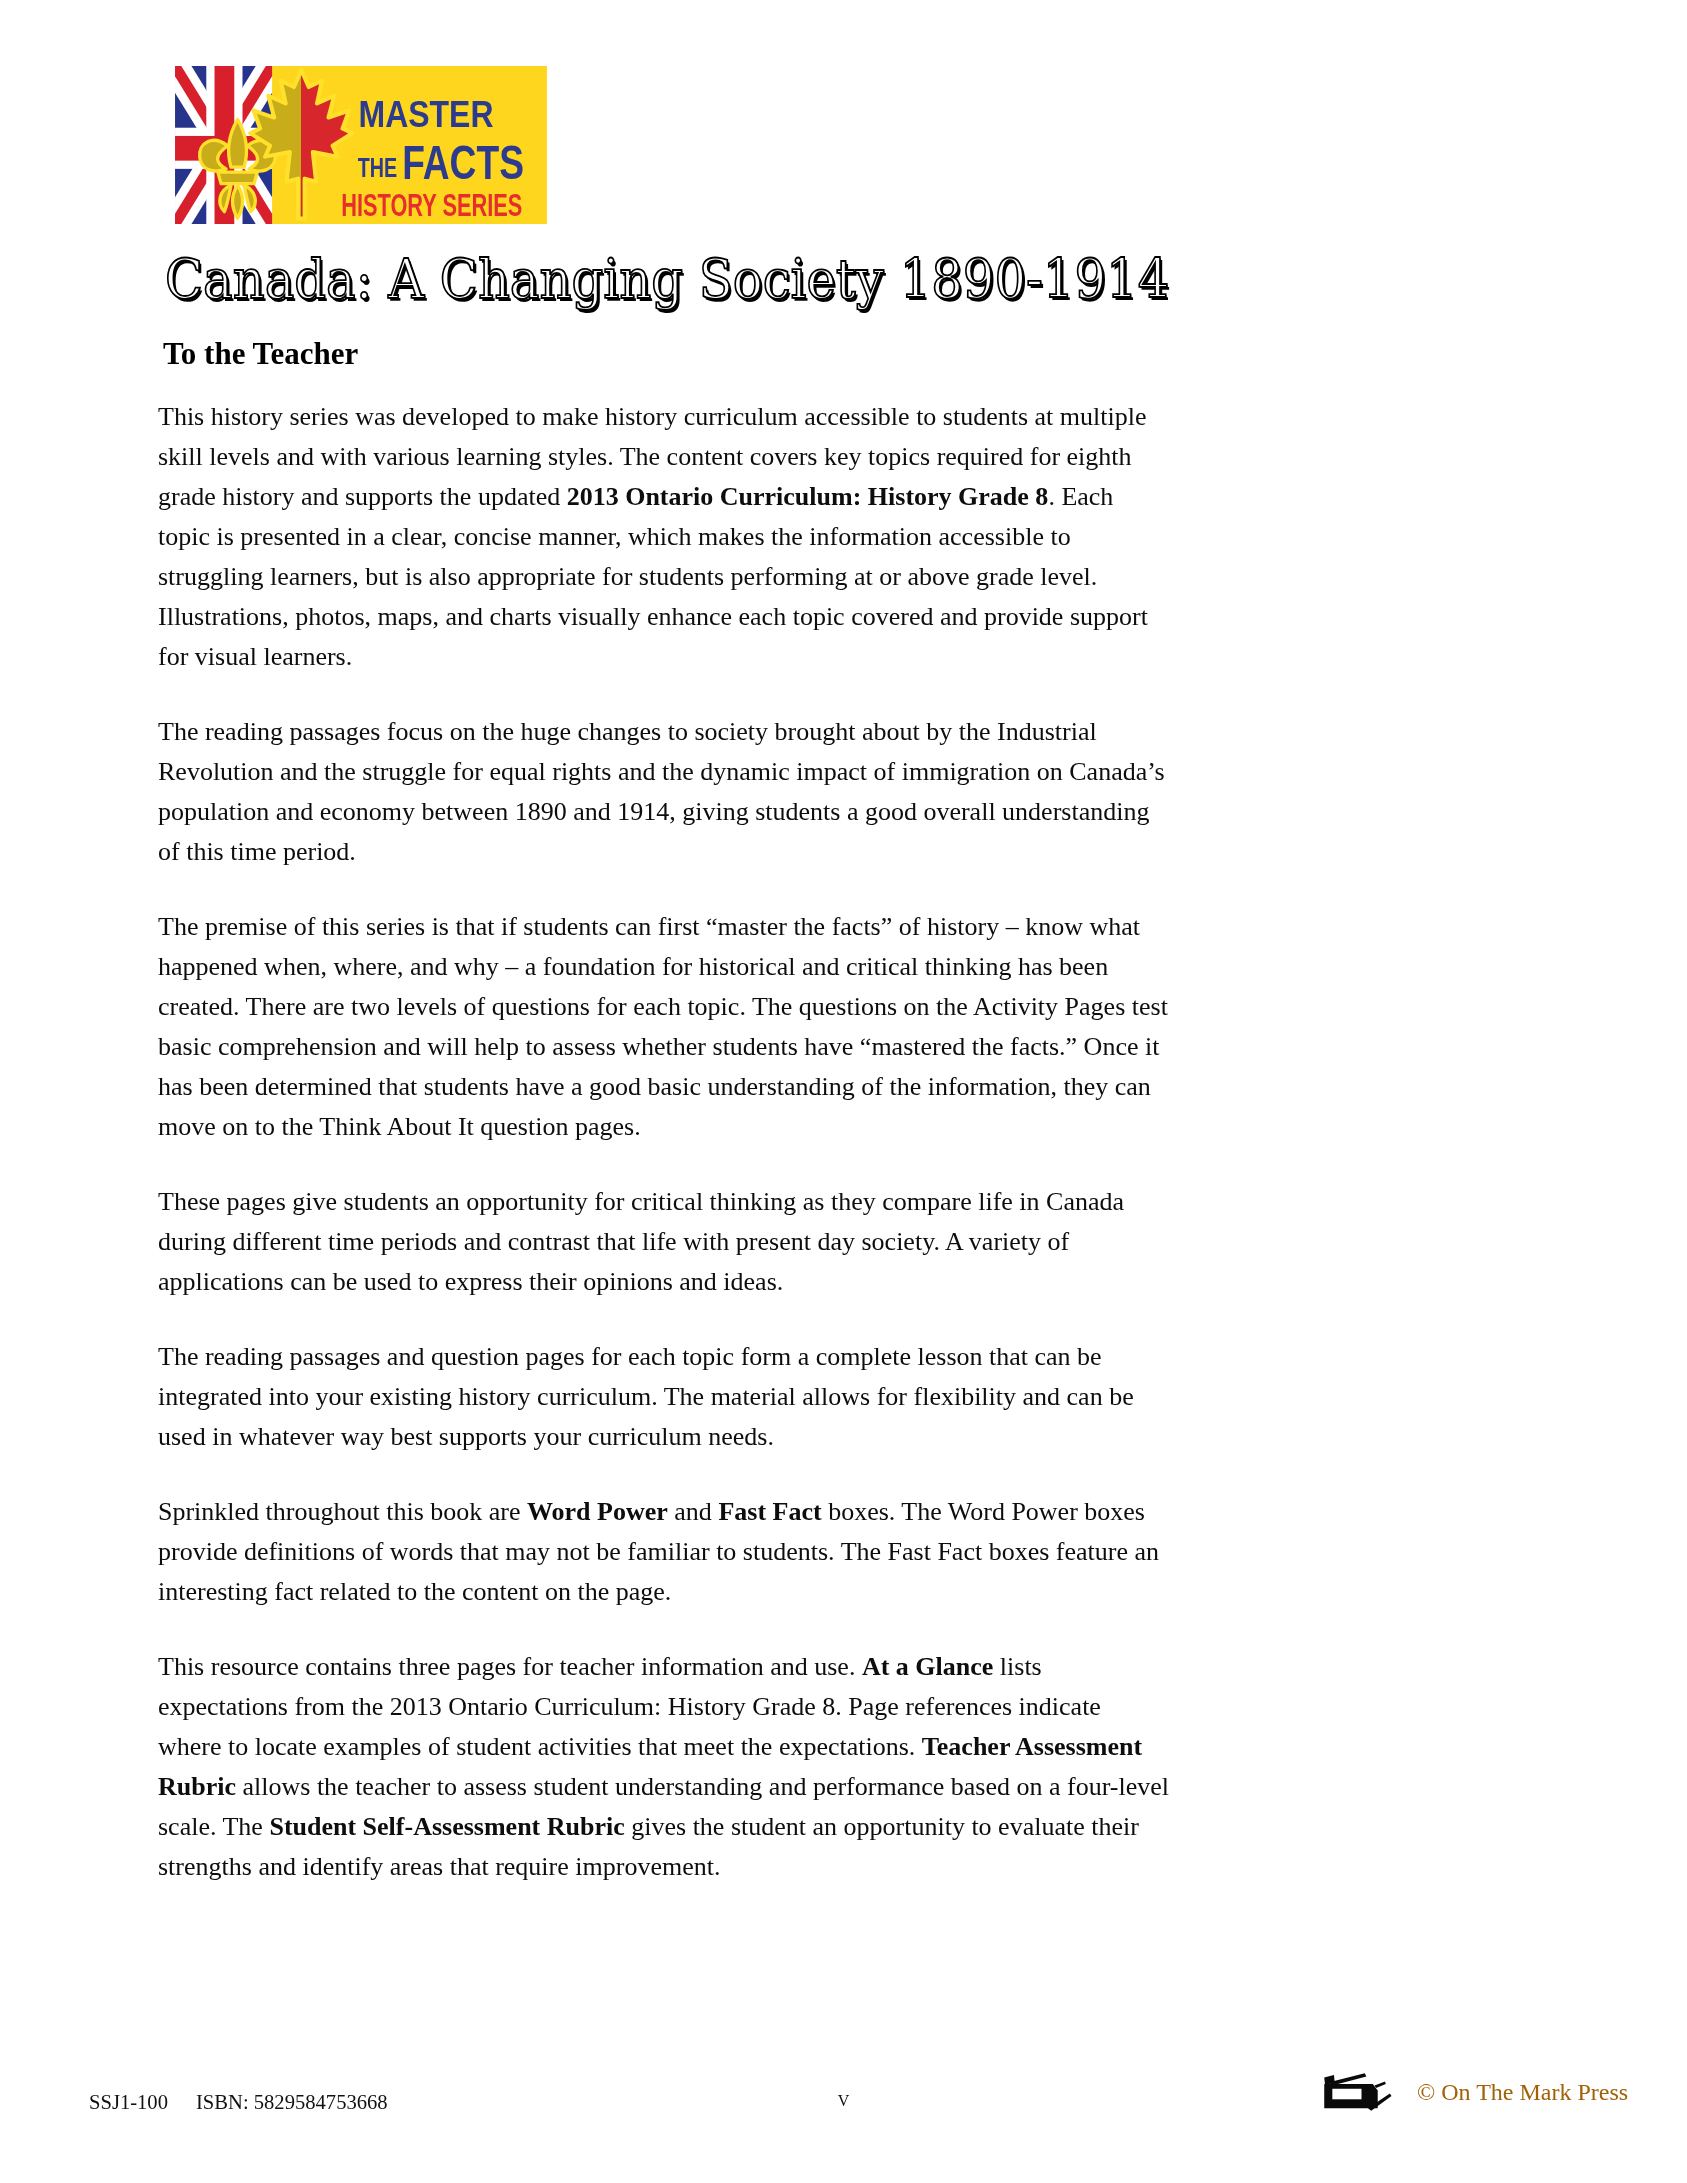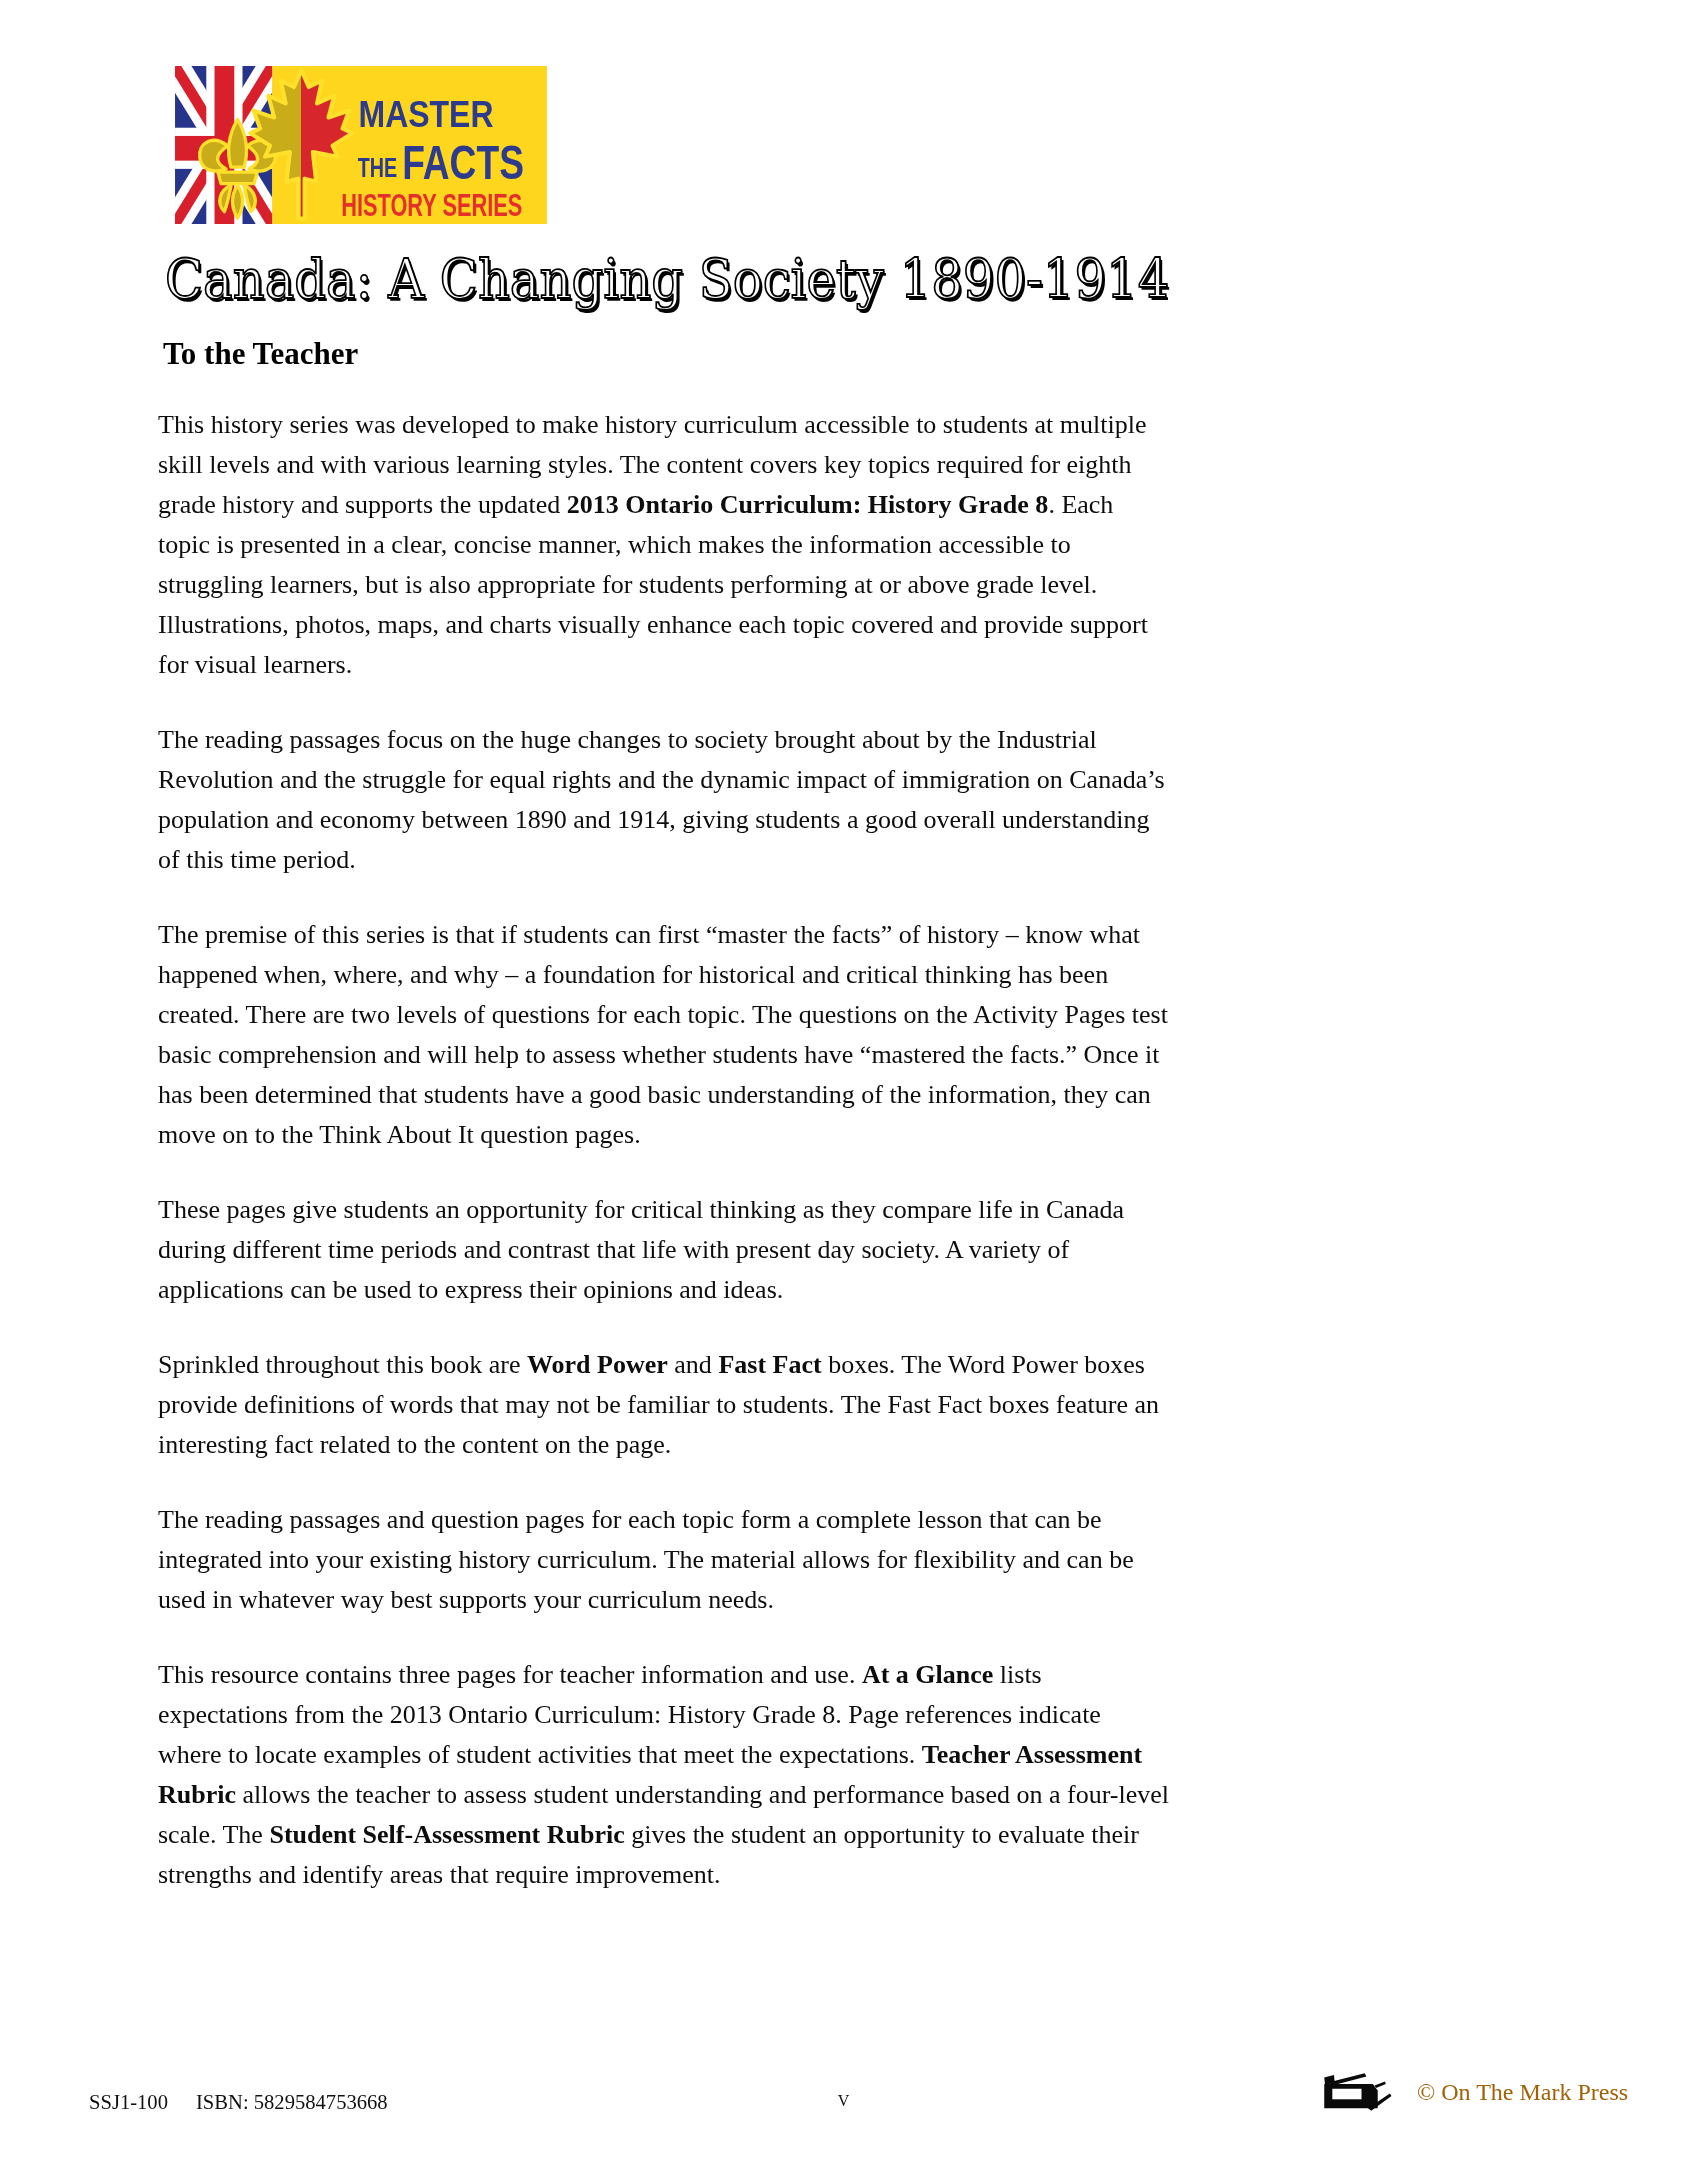--- a/index.html
+++ b/index.html
@@ -29,21 +29,21 @@
   }
   .section-heading{
     position:absolute;left:163px;top:336px;
     font-size:31px;font-weight:bold;color:#000;
   }
   
   .content{
     position:absolute;left:158px;top:389px;width:1417px;
   }
   .content p{
-    margin:16px 0 35px 0;
+    margin:8px 0 35px 0;
     font-size:26px;
     line-height:40px;
     color:#0d0d0d;
   }
   .content p strong{font-weight:bold;}
   
   .footer-left{
     position:absolute;left:89px;top:2091px;
     font-size:20.6px;color:#111;
   }
@@ -114,22 +114,22 @@
   </div>
 
   <div class="page-title">Canada: A Changing Society 1890-1914</div>
   <div class="section-heading">To the Teacher</div>
 
   <div class="content">
     <p><span>This history series was developed to make history curriculum accessible to students at multiple<br>skill levels and with various learning styles. The content covers key topics required for eighth<br>grade history and supports the updated </span><strong>2013 Ontario Curriculum: History Grade 8</strong><span>. Each<br>topic is presented in a clear, concise manner, which makes the information accessible to<br>struggling learners, but is also appropriate for students performing at or above grade level.<br>Illustrations, photos, maps, and charts visually enhance each topic covered and provide support<br>for visual learners.</span></p>
     <p><span>The reading passages focus on the huge changes to society brought about by the Industrial<br>Revolution and the struggle for equal rights and the dynamic impact of immigration on Canada’s<br>population and economy between 1890 and 1914, giving students a good overall understanding<br>of this time period.</span></p>
     <p><span>The premise of this series is that if students can first “master the facts” of history  – know what<br>happened when, where, and why – a foundation for historical and critical thinking has been<br>created. There are two levels of questions for each topic. The questions on the Activity Pages test<br>basic comprehension and will help to assess whether students have “mastered the facts.” Once it<br>has been determined that students have a good basic understanding of the information, they can<br>move on to the Think About It question pages.</span></p>
     <p><span>These pages give students an opportunity for critical thinking as they compare life in Canada<br>during different time periods and contrast that life with present day society. A variety of<br>applications can be used to express their opinions and ideas.</span></p>
+    <p><span>The reading passages and question pages for each topic form a complete lesson that can be<br>integrated into your existing history curriculum. The material allows for flexibility and can be<br>used in whatever way best supports your curriculum needs.</span></p>
     <p><span>Sprinkled throughout this book are </span><strong>Word Power</strong><span> and </span><strong>Fast Fact</strong><span> boxes. The Word Power boxes<br>provide definitions of words that may not be familiar to students. The Fast Fact boxes feature an<br>interesting fact related to the content on the page.</span></p>
-    <p><span>The reading passages and question pages for each topic form a complete lesson that can be<br>integrated into your existing history curriculum. The material allows for flexibility and can be<br>used in whatever way best supports your curriculum needs.</span></p>
     <p><span>This resource contains three pages for teacher information and use. </span><strong>At a Glance</strong><span> lists<br>expectations from the 2013 Ontario Curriculum: History Grade 8. Page references indicate<br>where to locate examples of student activities that meet the expectations. </span><strong>Teacher Assessment<br>Rubric</strong><span> allows the teacher to assess student understanding and performance based on a four-level<br>scale. The </span><strong>Student Self-Assessment Rubric</strong><span> gives the student an opportunity to evaluate their<br>strengths and identify areas that require improvement.</span></p>
   </div>
 
   <div class="footer-left">
     <span>SSJ1-100</span><span class="gap"></span><span>ISBN: 5829584753668</span>
   </div>
 
   <div class="footer-page">v</div>
 
   <div class="footer-right">

